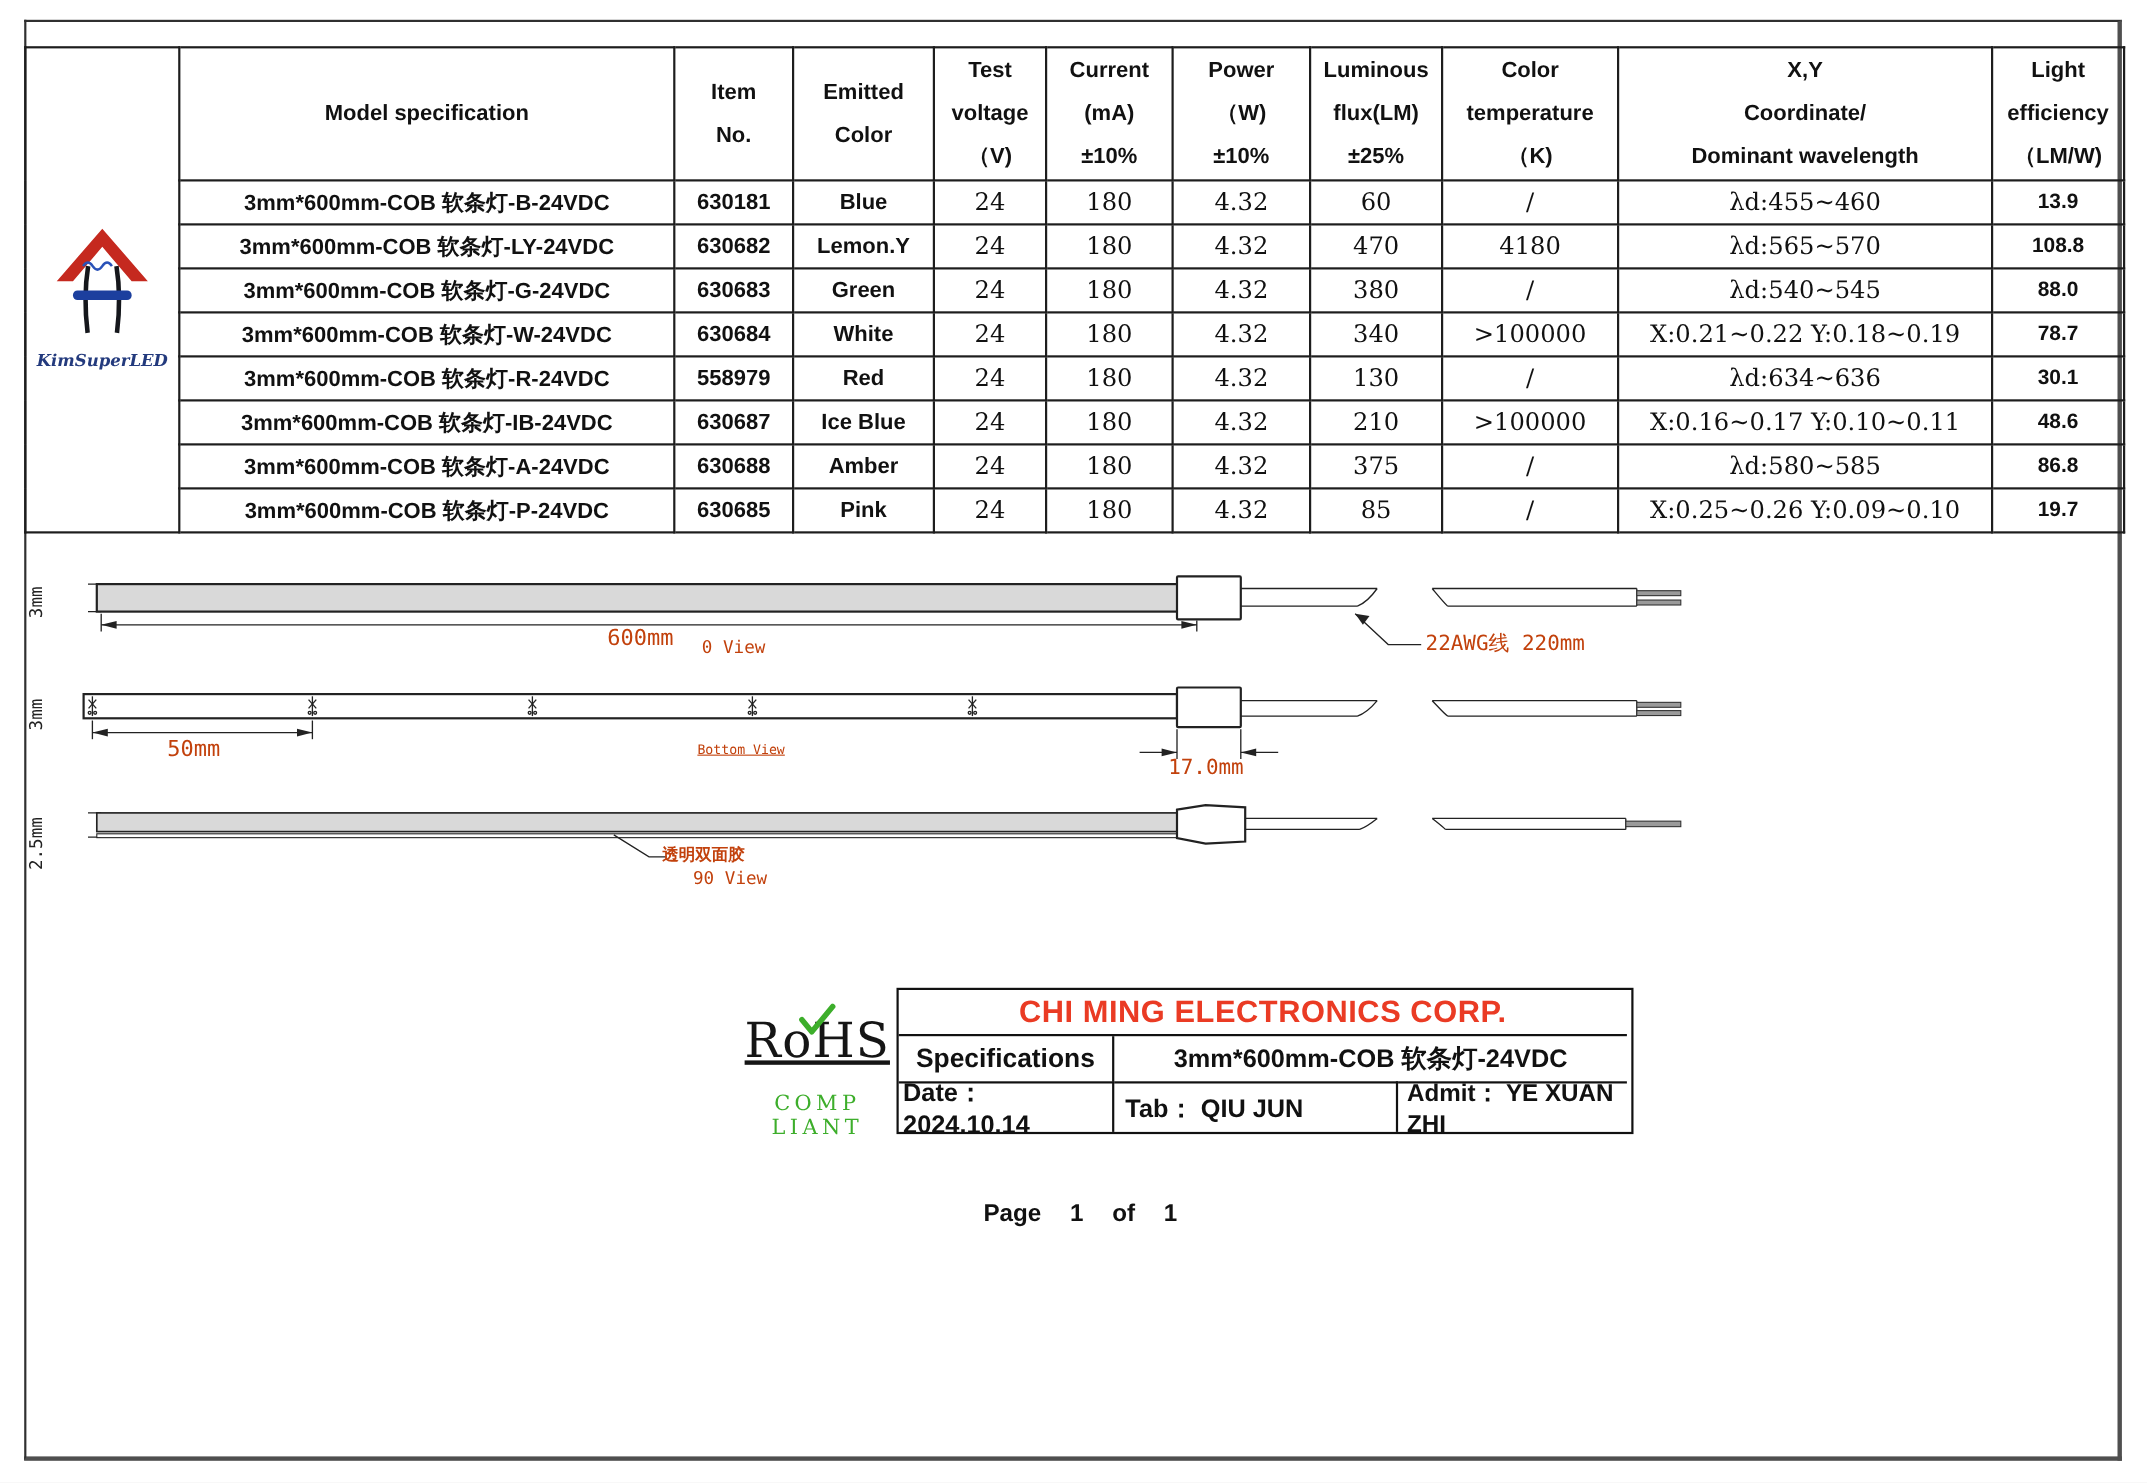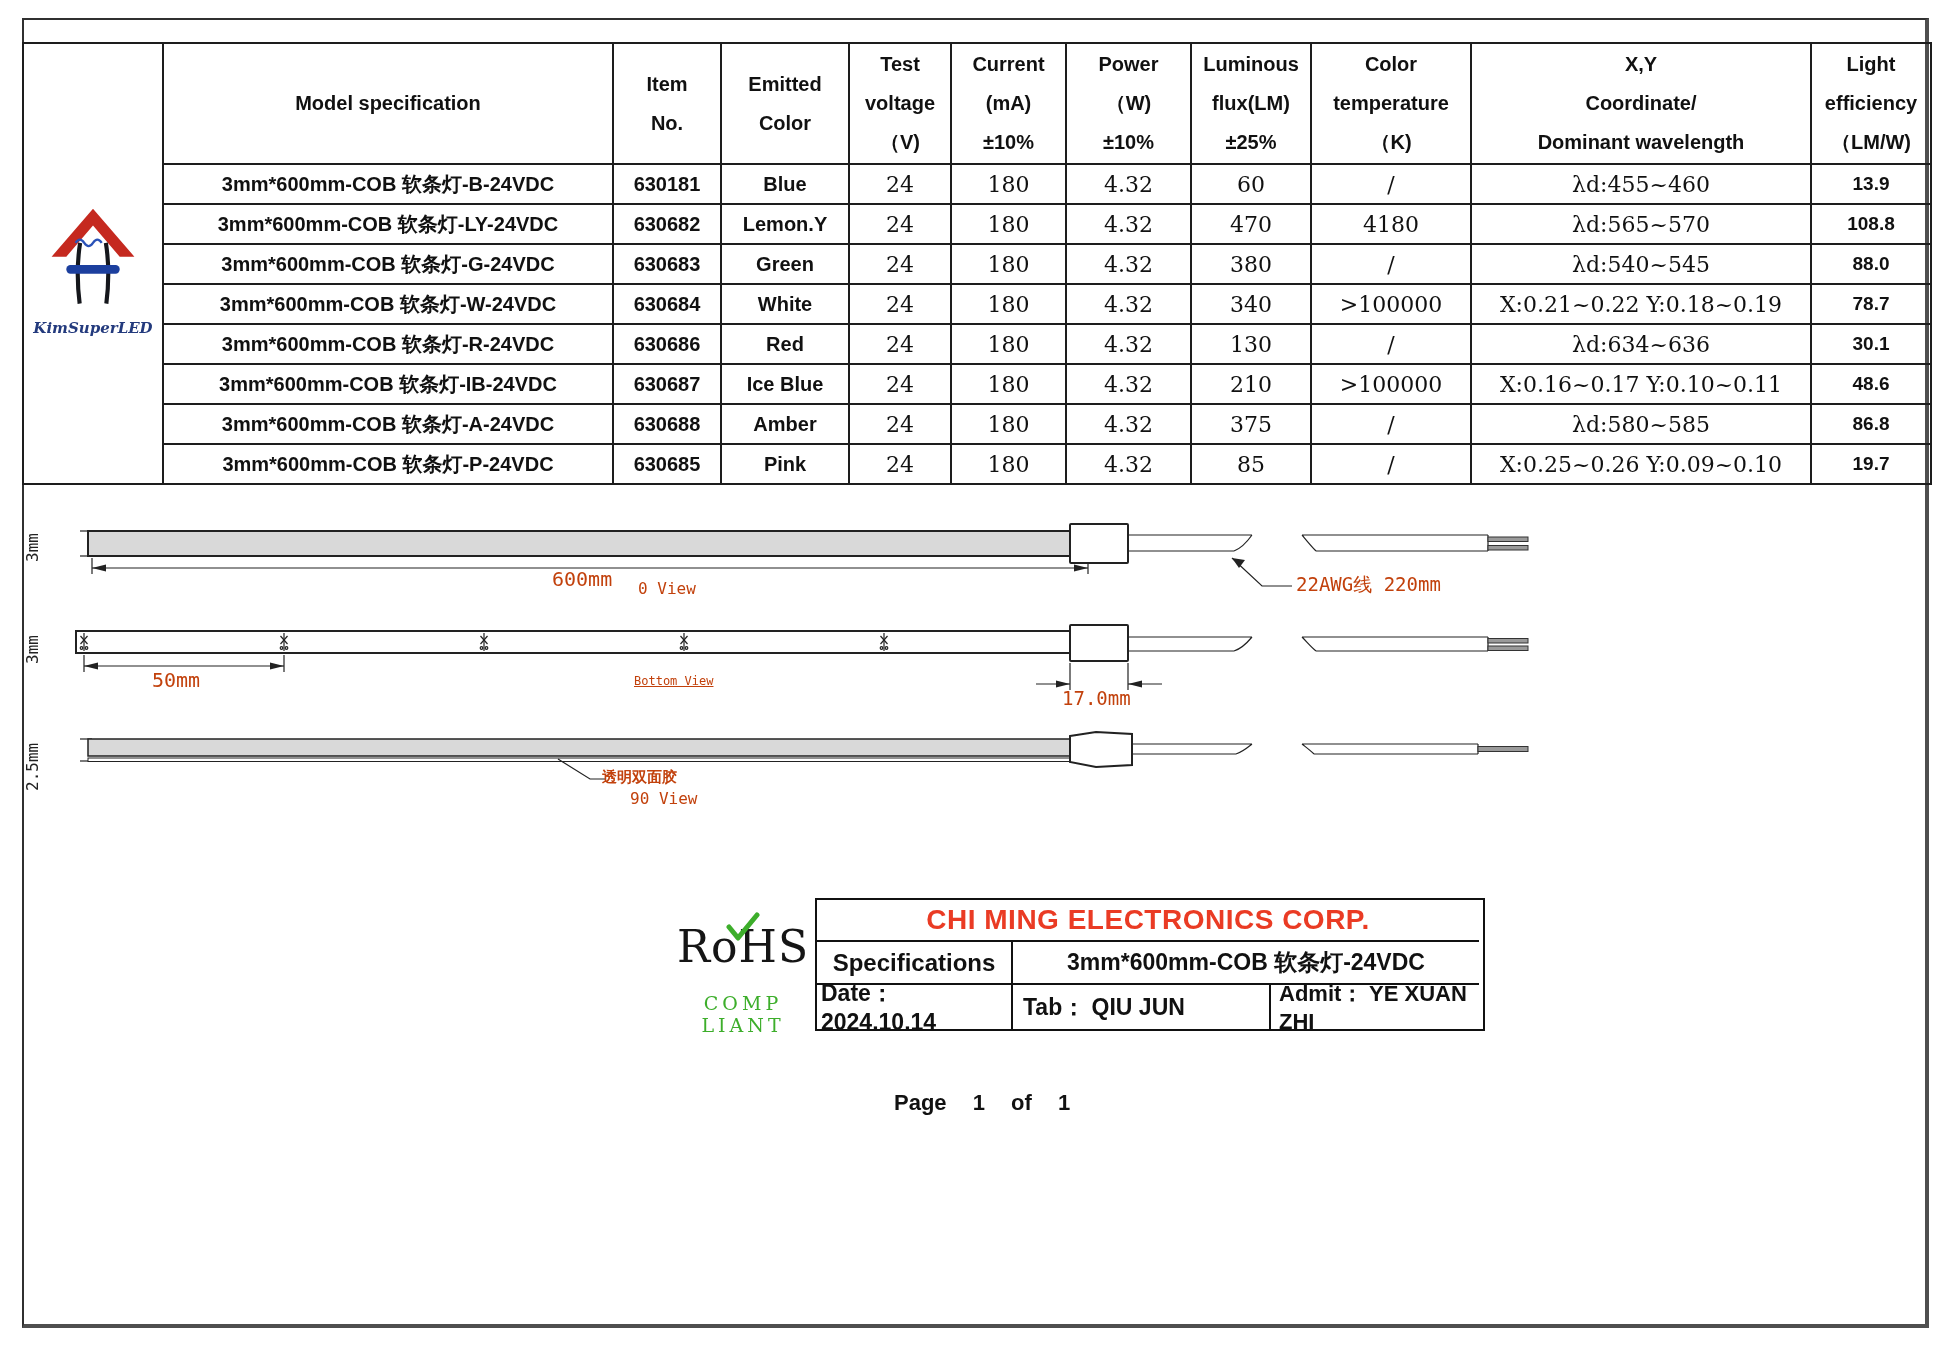--- a/index.html
+++ b/index.html
@@ -20,21 +20,21 @@
   .logo-wrap{margin-top:14px;text-align:center;}
   .brand{display:block;margin-top:2px;font-family:"DejaVu Serif",serif;font-style:italic;font-weight:700;
          font-size:15px;color:#233a7d;}
   
   .dwg{position:absolute;left:0;top:0;}
   .dl{position:absolute;font-family:"DejaVu Sans Mono",monospace;color:#c2410c;white-space:nowrap;}
   .vlabel{position:absolute;font-family:"DejaVu Sans Mono",monospace;color:#222;
           transform:rotate(-90deg);transform-origin:0 100%;white-space:nowrap;}
   
   .rohs{position:absolute;left:668px;top:922px;width:150px;text-align:center;}
-  .rohs-t{font-family:"DejaVu Serif",serif;font-size:44px;line-height:50px;color:#151515;letter-spacing:1px;}
+  .rohs-t{font-family:"DejaVu Serif",serif;font-size:44px;line-height:50px;color:#151515;letter-spacing:1px;text-decoration:underline;}
   .rohs-s{font-family:"DejaVu Serif",serif;font-size:19px;color:#3dae2b;letter-spacing:4px;margin-top:20px;}
   .rohs-check{position:absolute;left:58px;top:-10px;}
   
   .tblock{position:absolute;left:815px;top:898px;width:666px;border:2px solid #111;
           display:grid;grid-template-columns:196px 258px 208px;grid-template-rows:42px 41px 46px;}
   .tb-cell{display:flex;align-items:center;font-weight:700;}
   .tb-company{grid-column:1/4;justify-content:center;border-bottom:2px solid #111;
               color:#ea3b24;font-size:28px;letter-spacing:0.5px;}
   .tb-speclabel{grid-column:1/2;justify-content:center;border-right:2px solid #111;font-size:24px;}
   .tb-specvalue{grid-column:2/4;justify-content:center;font-size:23px;}
@@ -149,21 +149,21 @@
       <td class="ser">24</td>
       <td class="ser">180</td>
       <td class="ser">4.32</td>
       <td class="ser">340</td>
       <td class="ser">&gt;100000</td>
       <td class="ser">X:0.21~0.22 Y:0.18~0.19</td>
       <td class="sbe">78.7</td>
     </tr>
     <tr class="drow">
       <td class="sb">3mm*600mm-COB 软条灯-R-24VDC</td>
-      <td class="sb">630686</td>
+      <td class="sb">558979</td>
       <td class="sb">Red</td>
       <td class="ser">24</td>
       <td class="ser">180</td>
       <td class="ser">4.32</td>
       <td class="ser">130</td>
       <td class="ser">/</td>
       <td class="ser">λd:634~636</td>
       <td class="sbe">30.1</td>
     </tr>
     <tr class="drow">

